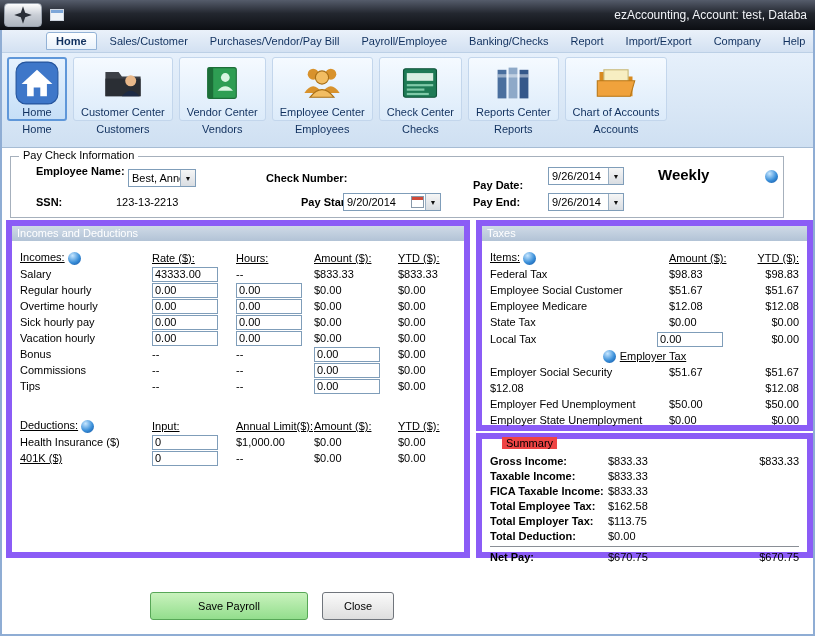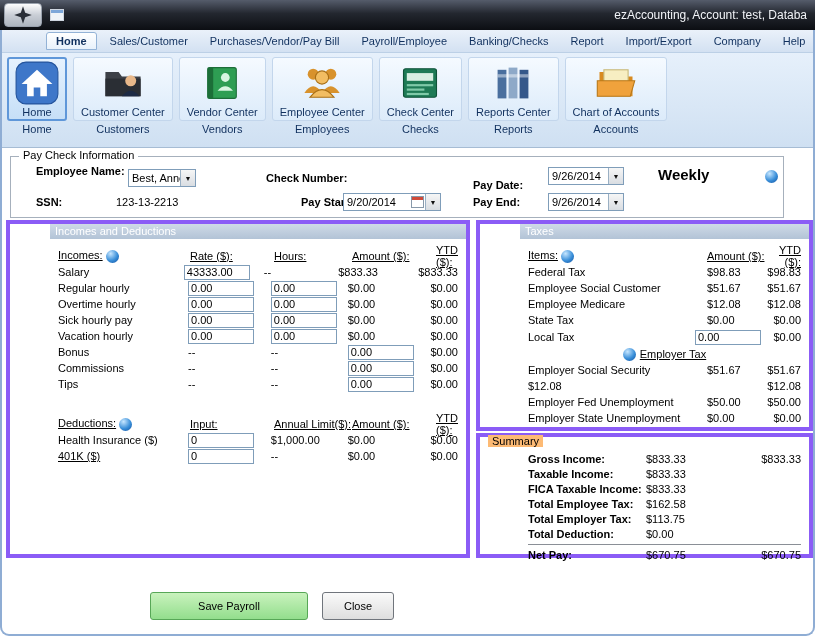--- a/index.html
+++ b/index.html
@@ -1,19 +1,19 @@
 <!DOCTYPE html>
 <html><head>
 <meta charset="utf-8">
 <style>
   * { margin:0; padding:0; box-sizing:border-box; }
   html,body { width:815px; height:636px; overflow:hidden; }
   body { font-family:"Liberation Sans",sans-serif; font-size:11px; color:#000; background:#fff; }
   .window { position:relative; width:815px; height:636px; background:#fff;
-            border-left:2px solid #8fadd4; border-right:2px solid #8fadd4; border-bottom:2px solid #8fadd4;border-radius:9px; }
+            border-left:2px solid #8fadd4; border-right:2px solid #8fadd4; border-bottom:2px solid #8fadd4; }
 
   
   .titlebar { position:absolute; top:0; left:-2px; width:815px; height:30px;
               background:linear-gradient(#555c6b,#23272f 45%,#0c0e13);
               display:flex; align-items:center; color:#fff; padding:0 8px 0 4px; }
   .logo-btn { width:38px; height:24px; border-radius:4px; border:1px solid #9aa2ae;
               background:linear-gradient(#fdfdfe,#c9ced6 50%,#aeb5bf);
               display:flex; align-items:center; justify-content:center; cursor:pointer; }
   .mini-icon { width:14px; height:12px; margin-left:8px; border:1px solid #cfd6e0; background:#eef3f8;
                box-shadow:inset 0 3px 0 #7da7d9; }
@@ -53,21 +53,21 @@
   .combo-arrow { width:15px; height:16px; border-left:1px solid #9ab0c4;
                  background:linear-gradient(#f6f6f6,#d9dde2); display:flex; align-items:center; justify-content:center;
                  font-size:7px; color:#111; }
   .cal-icon { width:13px; height:12px; margin-right:1px; border:1px solid #8899aa; background:#fff;
               box-shadow:inset 0 3px 0 #d04a3a; }
 
   .globe { width:13px; height:13px; border-radius:50%; display:inline-block; vertical-align:middle;
            background:radial-gradient(circle at 35% 28%, #c6e6ff, #3a8fd9 55%, #0c4c9c); cursor:pointer; }
 
   
-  .panel { position:absolute; border:4px solid #8b5cf6; background:#fff;padding-left:40px; }
+  .panel { position:absolute; border:6px solid #8b5cf6; background:#fff; }
   .phdr { height:15px; background:linear-gradient(#cfdae7,#b2c3d6); color:#fff; padding:1px 0 0 5px; }
   .tbl { padding:9px 8px 0; }
   .row { display:flex; align-items:center; height:16px; }
   .c0{width:132px}.c1{width:84px}.c2{width:78px}.c3{width:84px}.c4{flex:1}
   .t0{width:179px}.t1{width:58px}.t2{flex:1}
   .s0{width:118px; font-weight:bold;}.s1{width:62px}.s2{flex:1}
   .u { text-decoration:underline; }
   .tin { width:66px; height:15px; border:1px solid #7f9db9; font:11px "Liberation Sans",sans-serif; padding:0 2px; }
   .spacer-top { margin-top:24px; }
   .center-row { justify-content:center; gap:4px;text-align:center; }
@@ -401,21 +401,21 @@
       </div>
       <div class="row">
         <span class="t0">Employer State Unemployment</span>
         <span class="t1">$0.00</span>
         <span class="t2" style="text-align:right;">$0.00</span>
       </div>
     </div>
   </div>
 
   <div class="panel" style="left:474px; top:433px; width:337px; height:125px;">
-    <span class="legend" style="top:-2px; background:#fdba74;">Summary</span>
+    <span class="legend" style="top:-2px; background:#ef4444;margin-left:12px;">Summary</span>
     <div class="tbl" style="padding-top:14px;">
       <div class="row" style="height:15px;">
         <span class="s0">Gross Income:</span>
         <span class="s1">$833.33</span>
         <span class="s2" style="text-align:right;">$833.33</span>
       </div>
       <div class="row" style="height:15px;">
         <span class="s0">Taxable Income:</span>
         <span class="s1">$833.33</span>
         <span class="s2"></span>

